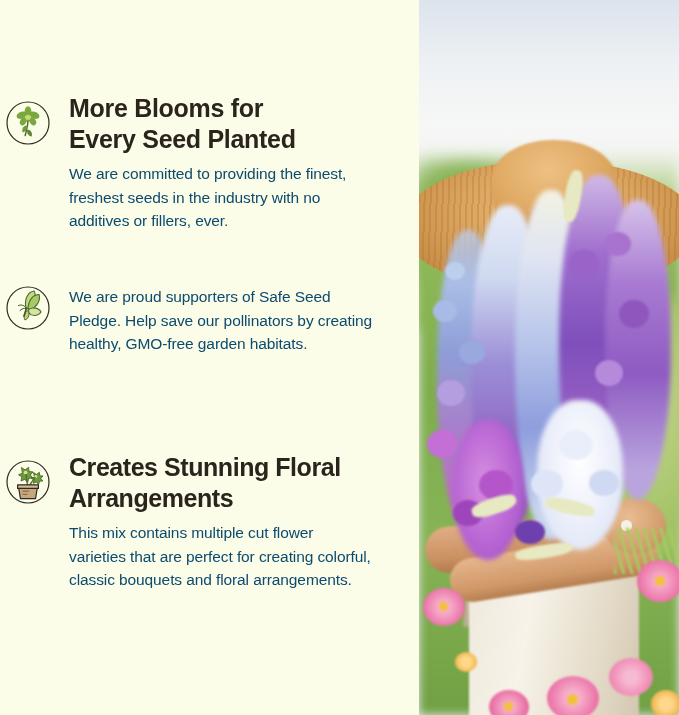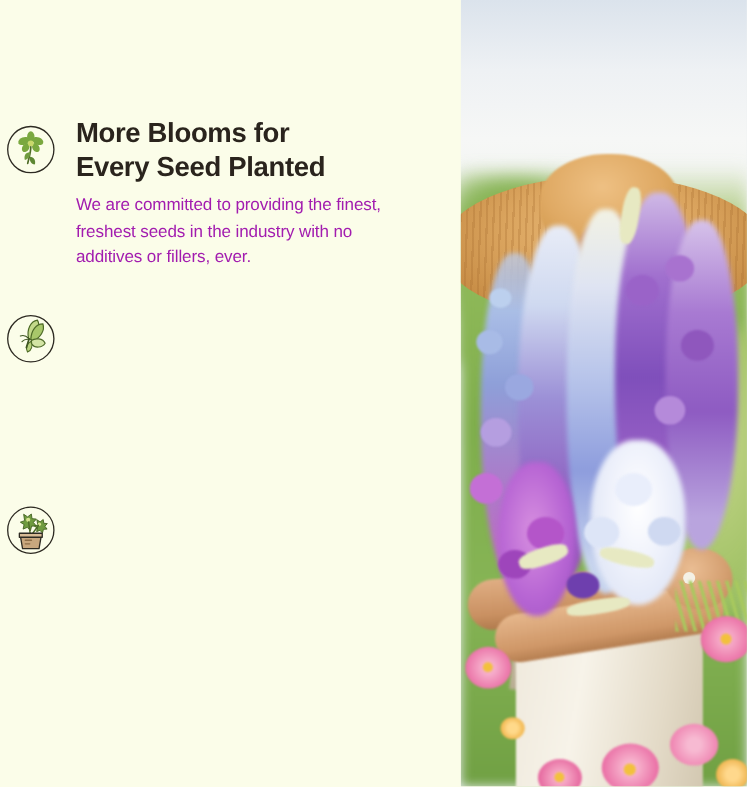--- a/index.html
+++ b/index.html
@@ -11,21 +11,21 @@
   #stage{position:relative;width:679px;height:715px;display:flex;}
 
   
   .left-panel{
     width:419px;height:715px;background:#fbfde9;
     position:relative;flex:0 0 419px;
   }
   .feature-list{position:absolute;left:0;top:0;width:419px;}
 
   .feature{position:absolute;left:0;width:419px;}
-  .feature-1{top:106px;}
+  .feature-1{top:93px;}
   .feature-2{top:278px;}
   .feature-3{top:452px;}
 
   .icon-badge{
     position:absolute;left:4px;top:6px;width:48px;height:48px;
   }
   .icon-badge svg{display:block;width:48px;height:48px;}
 
   .feature-body{margin-left:69px;padding-right:18px;}
 
@@ -35,21 +35,21 @@
     font-size:25px;
     line-height:31px;
     font-weight:700;
     letter-spacing:-0.3px;
     white-space:pre-line;
   }
   .feature-3 .feature-heading{letter-spacing:-0.45px;}
 
   .feature-text{
     margin:7px 0 0 0;
-    color:#a21caf;
+    color:#0c4a6e;
     font-size:15.5px;
     line-height:23.5px;
     font-weight:400;
     letter-spacing:-0.1px;
     white-space:pre-line;
   }
 
   
   .photo-panel{
     position:relative;width:260px;height:715px;flex:0 0 260px;
@@ -216,40 +216,50 @@
               <path d="M24 24.5 C24.5 16 29 10.5 35 10.5 C37 16 33 23 26 26 Z" fill="#a8c86a" stroke="#4e6b27" stroke-width="1.1"></path>
               <path d="M24.5 25.5 C28 23 35 23.5 37 28 C34.5 32 28 33 24.8 28.8 Z" fill="#d3e4a4" stroke="#4e6b27" stroke-width="1.1"></path>
               <path d="M24 26.5 C26 30 25 34.5 21 36 C19 32.5 20.5 28.5 23.4 26.8 Z" fill="#b9d27e" stroke="#4e6b27" stroke-width="1"></path>
               <path d="M22.5 24 L20 32" stroke="#3d5520" stroke-width="1.6" stroke-linecap="round" fill="none"></path>
               <path d="M22 23.5 C19.5 21 17 20.5 14.5 21.5" stroke="#3d5520" stroke-width="1" fill="none" stroke-linecap="round"></path>
               <path d="M22 24.5 C19.5 24 17.5 25 16 26.5" stroke="#3d5520" stroke-width="1" fill="none" stroke-linecap="round"></path>
             </g>
           </svg>
         </span>
         <div class="feature-body">
+          <p class="feature-text">We are proud supporters of Safe Seed
+Pledge. Help save our pollinators by creating
+healthy, GMO-free garden habitats.</p>
         </div>
       </div>
 
       <div class="feature feature-3">
         <span class="icon-badge">
           <svg viewBox="0 0 48 48" aria-hidden="true">
             <circle cx="24" cy="24" r="21" fill="none" stroke="#2d2a22" stroke-width="1.2"></circle>
             <g fill="#6f9b3f" stroke="#41601f" stroke-width=".8">
               <path d="M17.5 9.5 l3.6 2.4 3.4-2.6 .6 4.2 4 .4 -2.8 3 2.6 3.2 -4.2 .2 -1 4.1 -2.9-3 -3.8 1.6 .9-4.1 -3.4-2.2 3.9-1.4 Z"></path>
               <path d="M29.5 14.5 l3 1.9 2.8-2.1 .5 3.4 3.2 .3 -2.2 2.4 2 2.6 -3.3 .2 -.9 3.3 -2.3-2.4 -3 1.2 .7-3.3 -2.7-1.7 3.1-1.1 Z"></path>
             </g>
             <circle cx="21.6" cy="14.6" r="1.9" fill="#d6e48f"></circle>
             <circle cx="31.8" cy="18.6" r="1.5" fill="#d6e48f"></circle>
             <path d="M22 16.5 C22.6 22 23.4 25.5 23.6 29" fill="none" stroke="#4e6b27" stroke-width="1.3" stroke-linecap="round"></path>
             <path d="M31 19.5 C28.5 23.5 25.6 26.5 24.4 29" fill="none" stroke="#4e6b27" stroke-width="1.3" stroke-linecap="round"></path>
             <path d="M14.4 28.5 h19.2 l-2.1 12.2 h-15 Z" fill="#c8a77e" stroke="#2d2a22" stroke-width="1.2" stroke-linejoin="round"></path>
             <path d="M13.6 26.8 h20.8 v3.6 h-20.8 Z" fill="#d8bb95" stroke="#2d2a22" stroke-width="1.2" stroke-linejoin="round"></path>
             <path d="M19 33.2 h5.6 M19 36.4 h4" stroke="#8c6d47" stroke-width="1.3" stroke-linecap="round"></path>
           </svg>
         </span>
+        <div class="feature-body">
+          <h3 class="feature-heading">Creates Stunning Floral
+Arrangements</h3>
+          <p class="feature-text">This mix contains multiple cut flower
+varieties that are perfect for creating colorful,
+classic bouquets and floral arrangements.</p>
+        </div>
       </div>
 
     </div>
   </div>
 
   <div class="photo-panel">
     <div class="sky"></div>
     <div class="field-far"></div>
     <div class="field-left-blur"></div>
     <div class="field-near"></div>

